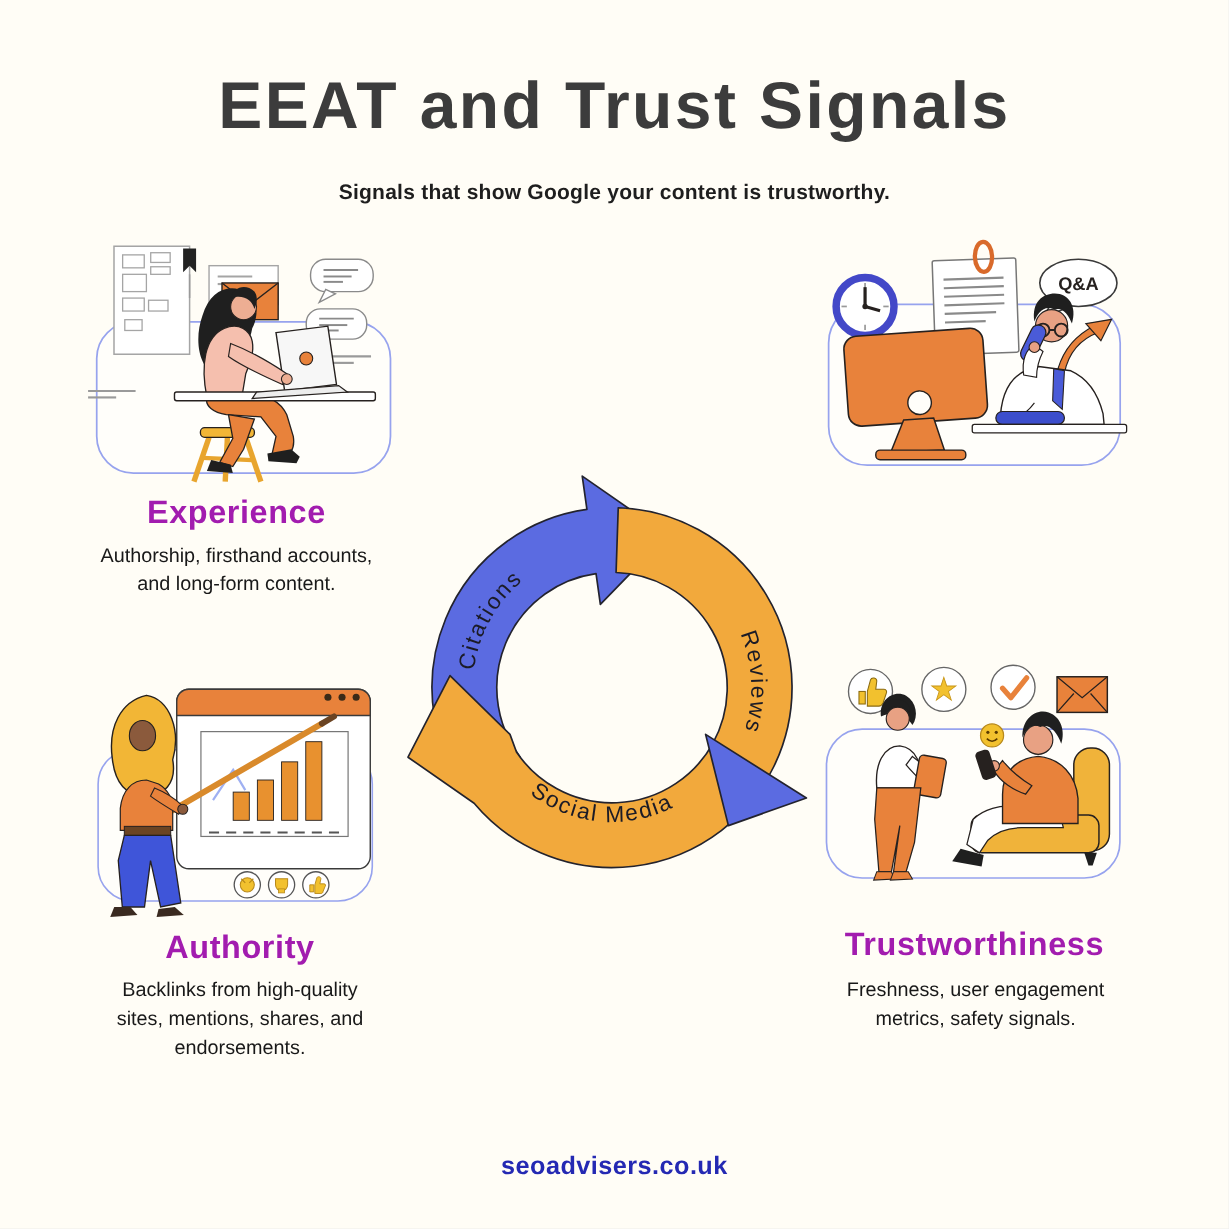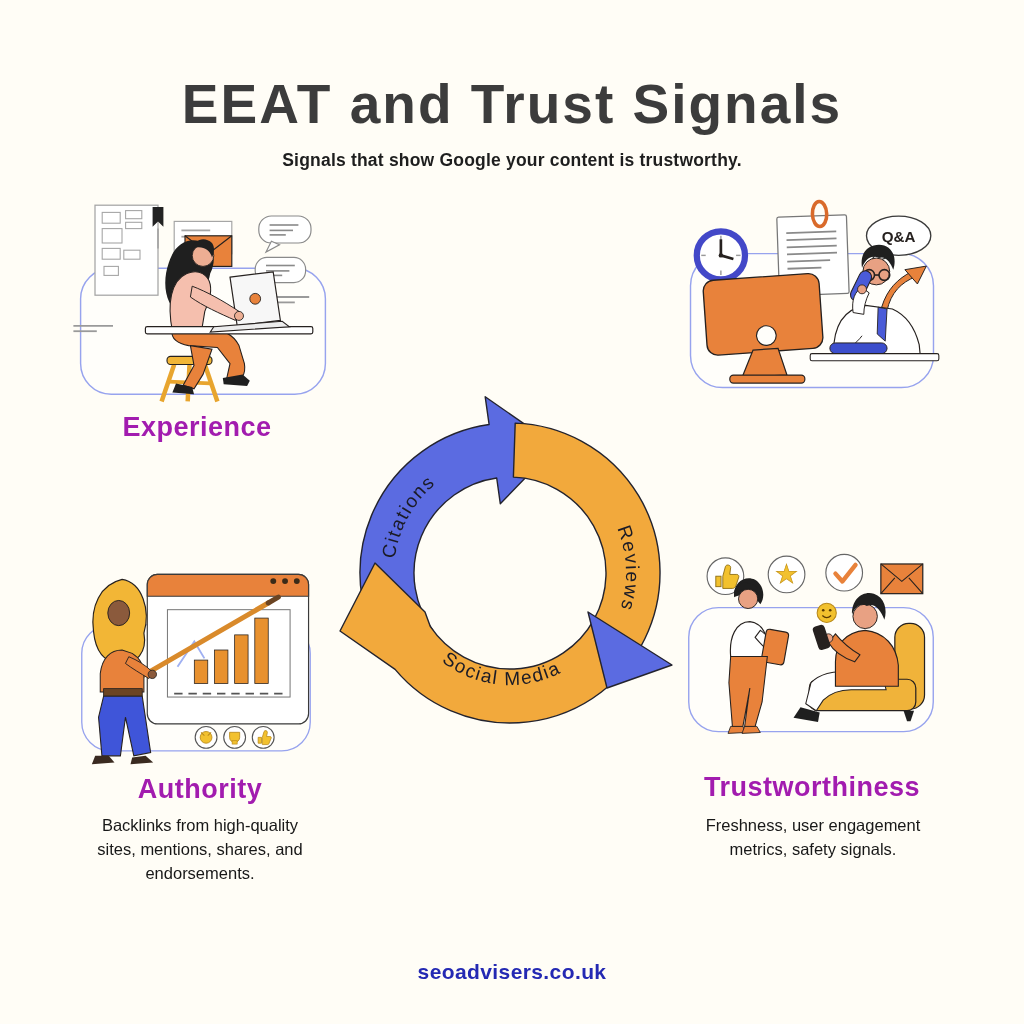--- a/index.html
+++ b/index.html
@@ -3,21 +3,21 @@
 <meta charset="utf-8">
 <style>
   html,body{margin:0;padding:0;background:#e8e8e8;}
   .canvas{
     position:relative; width:1024px; height:1024px; margin:0 auto;
     background:#FFFDF6; overflow:hidden;
     font-family:"Liberation Sans", sans-serif; color:#1a1a1a;
   }
   .abs{position:absolute;}
   .page-title{
-    top:72px; left:0; width:1024px; text-align:center;
+    top:56px; left:0; width:1024px; text-align:center;
     font-size:55px; font-weight:600; letter-spacing:2px; color:#3c3c3c;
     margin:0;
   }
   .page-subtitle{
     top:150px; left:0; width:1024px; text-align:center;
     font-size:17.5px; font-weight:700; color:#1e1e1e; letter-spacing:.2px;
     margin:0;
   }
   .section-title{
     text-align:center; font-size:27px; font-weight:700; color:#a21caf;
@@ -147,20 +147,21 @@
       <path d="M180,88 L228,82 L236,136 L188,142 Z" fill="#F7F7F7" stroke="#26211F" stroke-width="1.3"></path>
       <circle cx="208" cy="112" r="6" fill="#E8823B" stroke="#26211F" stroke-width="1"></circle>
       <path d="M162,143 L238,137 L246,143 L158,149 Z" fill="#EDEDED" stroke="#26211F" stroke-width="1.2"></path>
     </g>
     <g>
       <path d="M138,98 C154,104 172,114 190,126 L186,136 C168,128 150,120 136,110 Z" fill="#F5BFAE" stroke="#26211F" stroke-width="1.1"></path>
       <circle cx="190" cy="131" r="5" fill="#EDAE93" stroke="#26211F" stroke-width="1"></circle>
     </g>
   </svg>
   <h2 class="abs section-title" style="left:57px; top:412px; width:280px;">Experience</h2>
+  <p class="abs section-desc" style="left:72px; top:452px; width:250px;">Authorship, firsthand accounts, and long-form content.</p>
 
   <svg class="abs" style="left:678px; top:200px;" width="268" viewBox="0 0 300 230">
     <rect x="14" y="60" width="272" height="150" rx="36" fill="#FFFEFA" stroke="#97A3EE" stroke-width="1.6"></rect>
 
     <g>
       <circle cx="48" cy="62" r="27" fill="#FFFFFF" stroke="#4348C8" stroke-width="7"></circle>
       <g stroke="#999999" stroke-width="1.6">
         <line x1="48" y1="40" x2="48" y2="45"></line>
           <line x1="48" y1="79" x2="48" y2="84"></line>
         <line x1="26" y1="62" x2="31" y2="62"></line>

